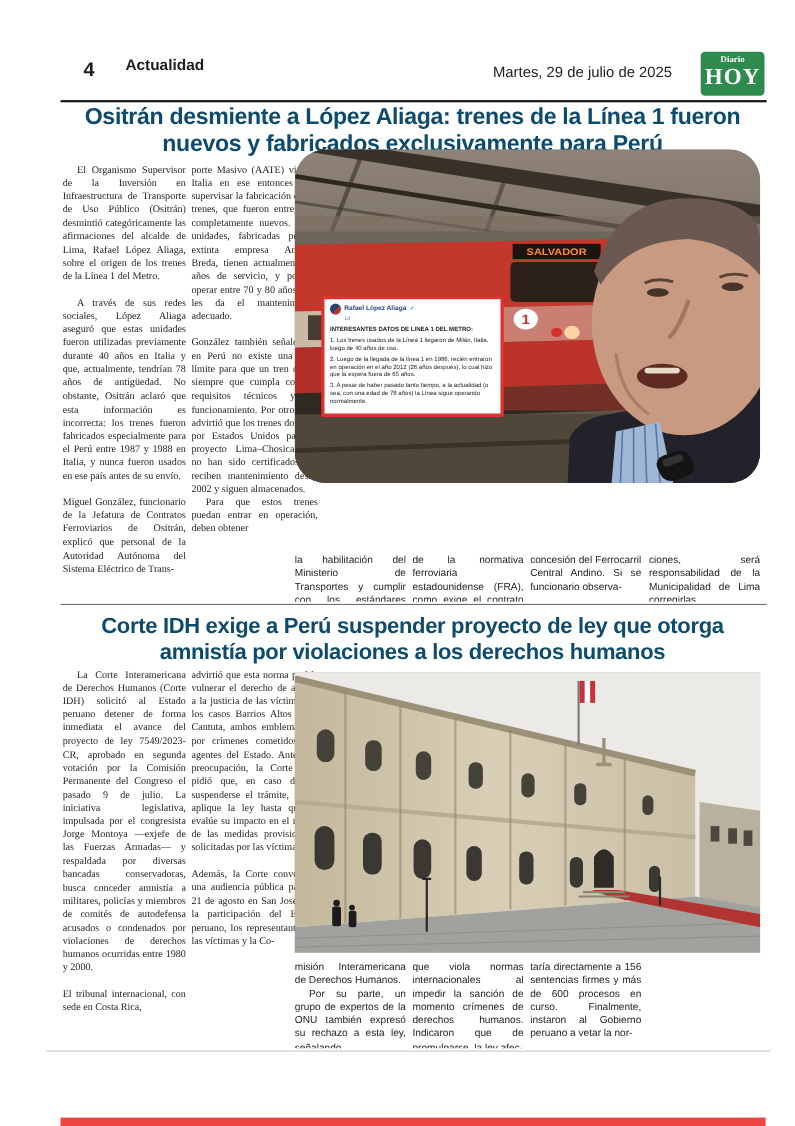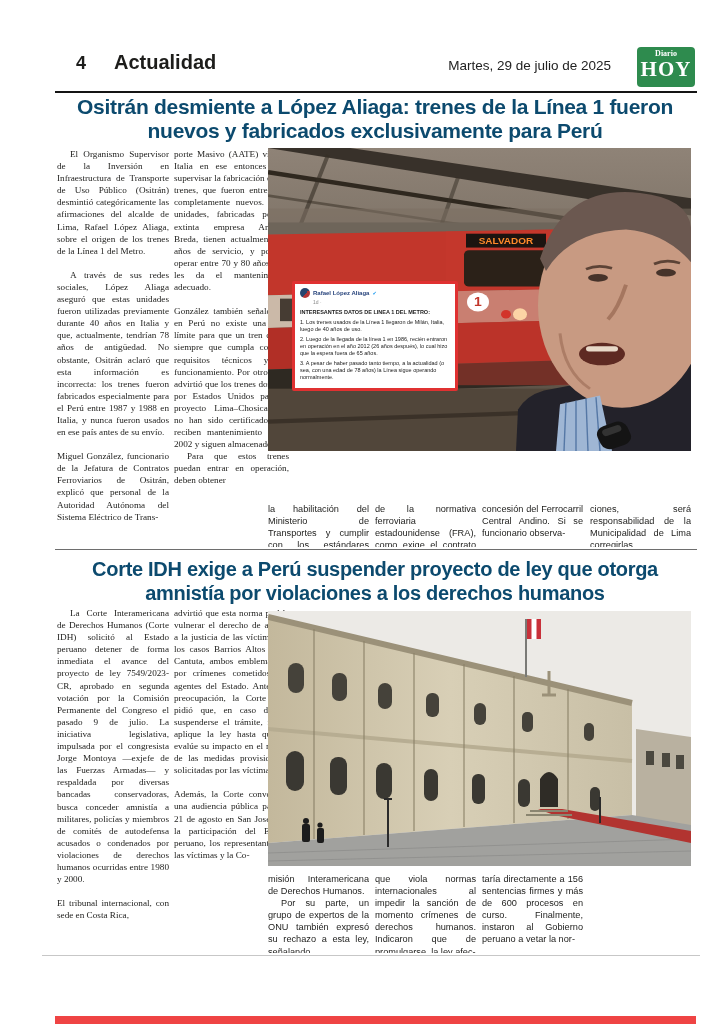--- a/index.html
+++ b/index.html
@@ -2,21 +2,21 @@
 <html lang="es"><head>
 <meta charset="utf-8">
 <style>
   html,body{margin:0;padding:0;background:#e8e8e8;}
   .page{position:relative;width:723px;height:1024px;background:#ffffff;margin:0 auto;
         font-family:"Liberation Sans", sans-serif;color:#1d1d1b;overflow:hidden;}
   .abs{position:absolute;}
 
   
   .pagenum{left:76px;top:53px;font-size:18px;font-weight:bold;}
-  .section{left:114px;top:51px;font-size:20px;font-weight:bold;}
+  .section{left:114px;top:51px;font-size:14px;font-weight:bold;}
   .date{top:58px;right:112px;font-size:13.5px;color:#222;}
   .logo{left:637px;top:47px;width:58px;height:40px;background:#2e8b4e;border-radius:4px;
         text-align:center;color:#fff;box-sizing:border-box;padding-top:3px;}
   .logo-top{display:block;font:bold 8px "Liberation Serif", serif;line-height:8px;}
   .logo-main{display:block;font:bold 21px "Liberation Serif", serif;line-height:22px;letter-spacing:1px;}
   .header-rule{left:55px;top:91px;width:642px;height:2px;background:#141414;}
 
   
   .headline{margin:0;text-align:center;font-weight:bold;color:#0c4a6e;letter-spacing:-0.3px;}
   .h1a{left:62px;top:95px;width:626px;font-size:21px;line-height:24px;}
@@ -27,21 +27,21 @@
   .c1a{left:57px;top:148px;width:112px;height:400px;}
   .c1b{left:174px;top:148px;width:115px;height:400px;}
   .c2a{left:57px;top:607px;width:112px;height:350px;}
   .c2b{left:174px;top:607px;width:115px;height:350px;}
   .col p{margin:0 0 12px 0;font-family:Liberation Serif, serif;}
   .col p.nogap{margin-bottom:0;}
   .ind{text-indent:13px;}
 
   
   .photo{overflow:hidden;background:#777;}
-  .p1{left:268px;top:148px;width:423px;height:303px;}
+  .p1{left:268px;top:136px;width:423px;height:303px;border-radius:28px;}
   .p2{left:268px;top:611px;width:423px;height:255px;}
   .photo svg{display:block;width:100%;height:100%;}
 
   
   .post{position:absolute;left:24px;top:133px;width:166px;background:#fff;
         border:3px solid #e03131;border-radius:2px;padding:4px 5px;box-sizing:border-box;
         font-size:5.5px;line-height:7px;color:#222;text-align:left;}
   .post-head{display:flex;align-items:center;gap:3px;}
   .avatar{width:10px;height:10px;border-radius:50%;flex:0 0 auto;
           background:linear-gradient(135deg,#26456e 55%,#b23434 55%);}

